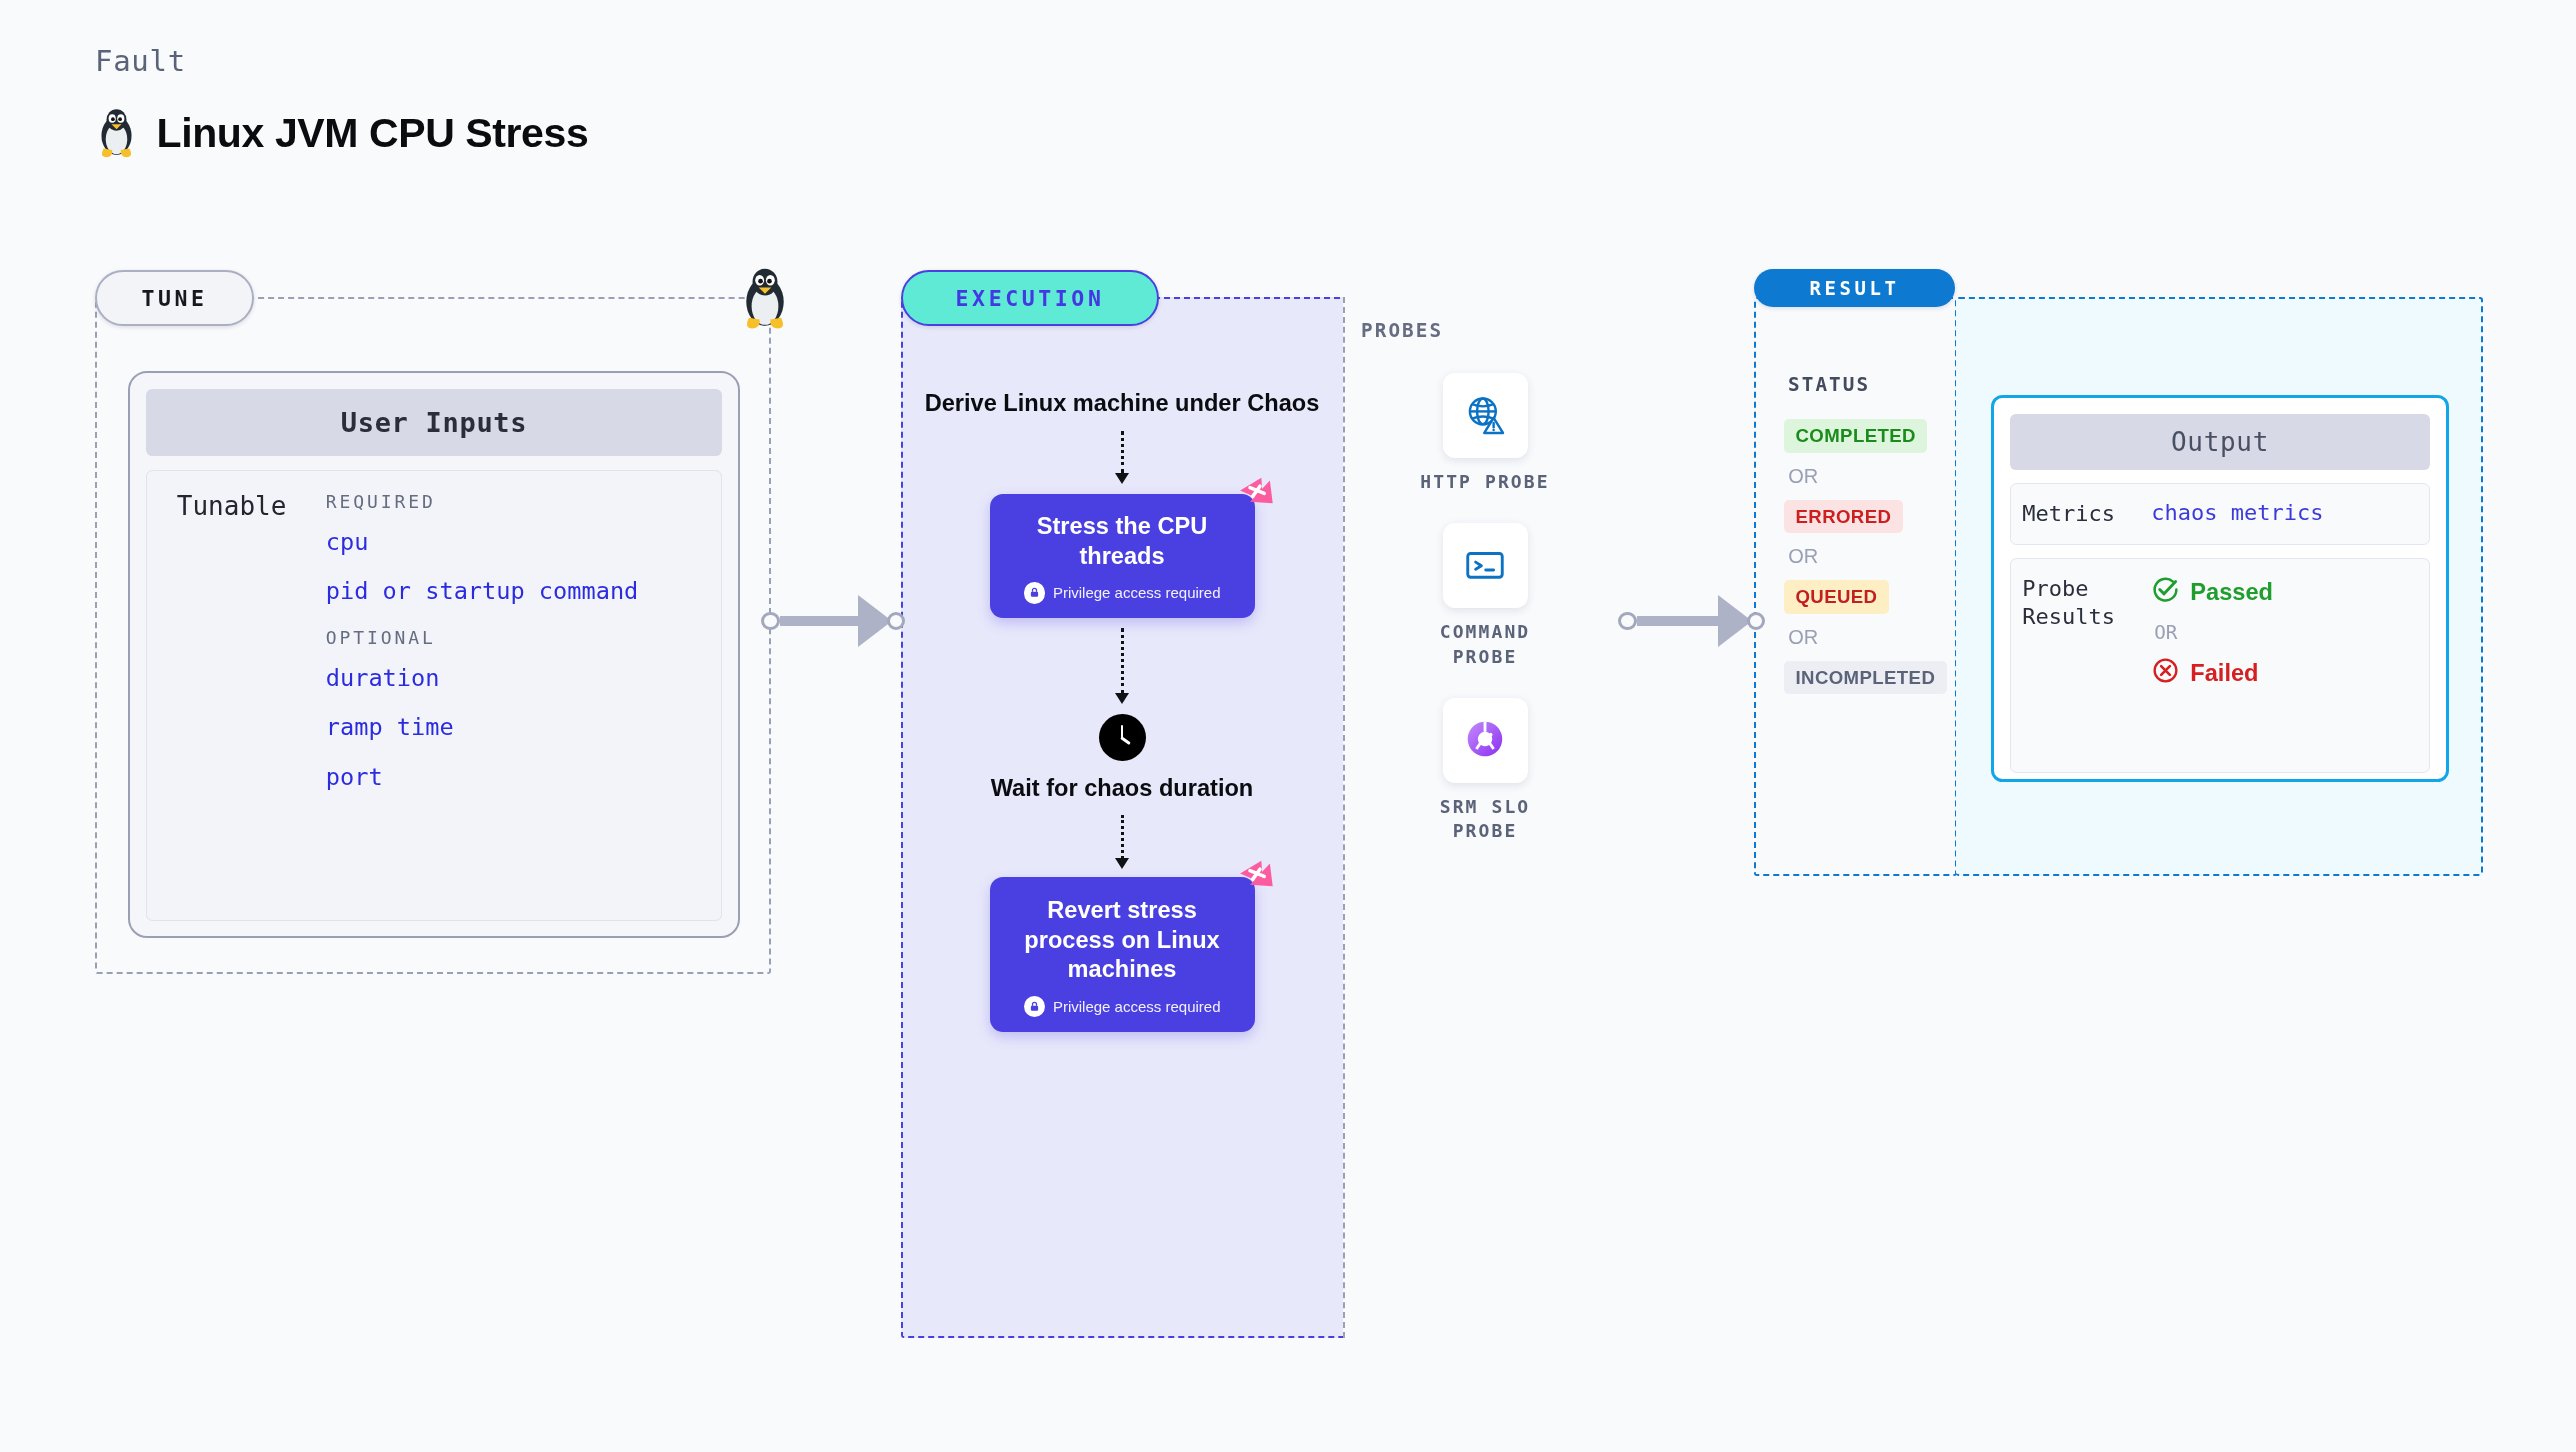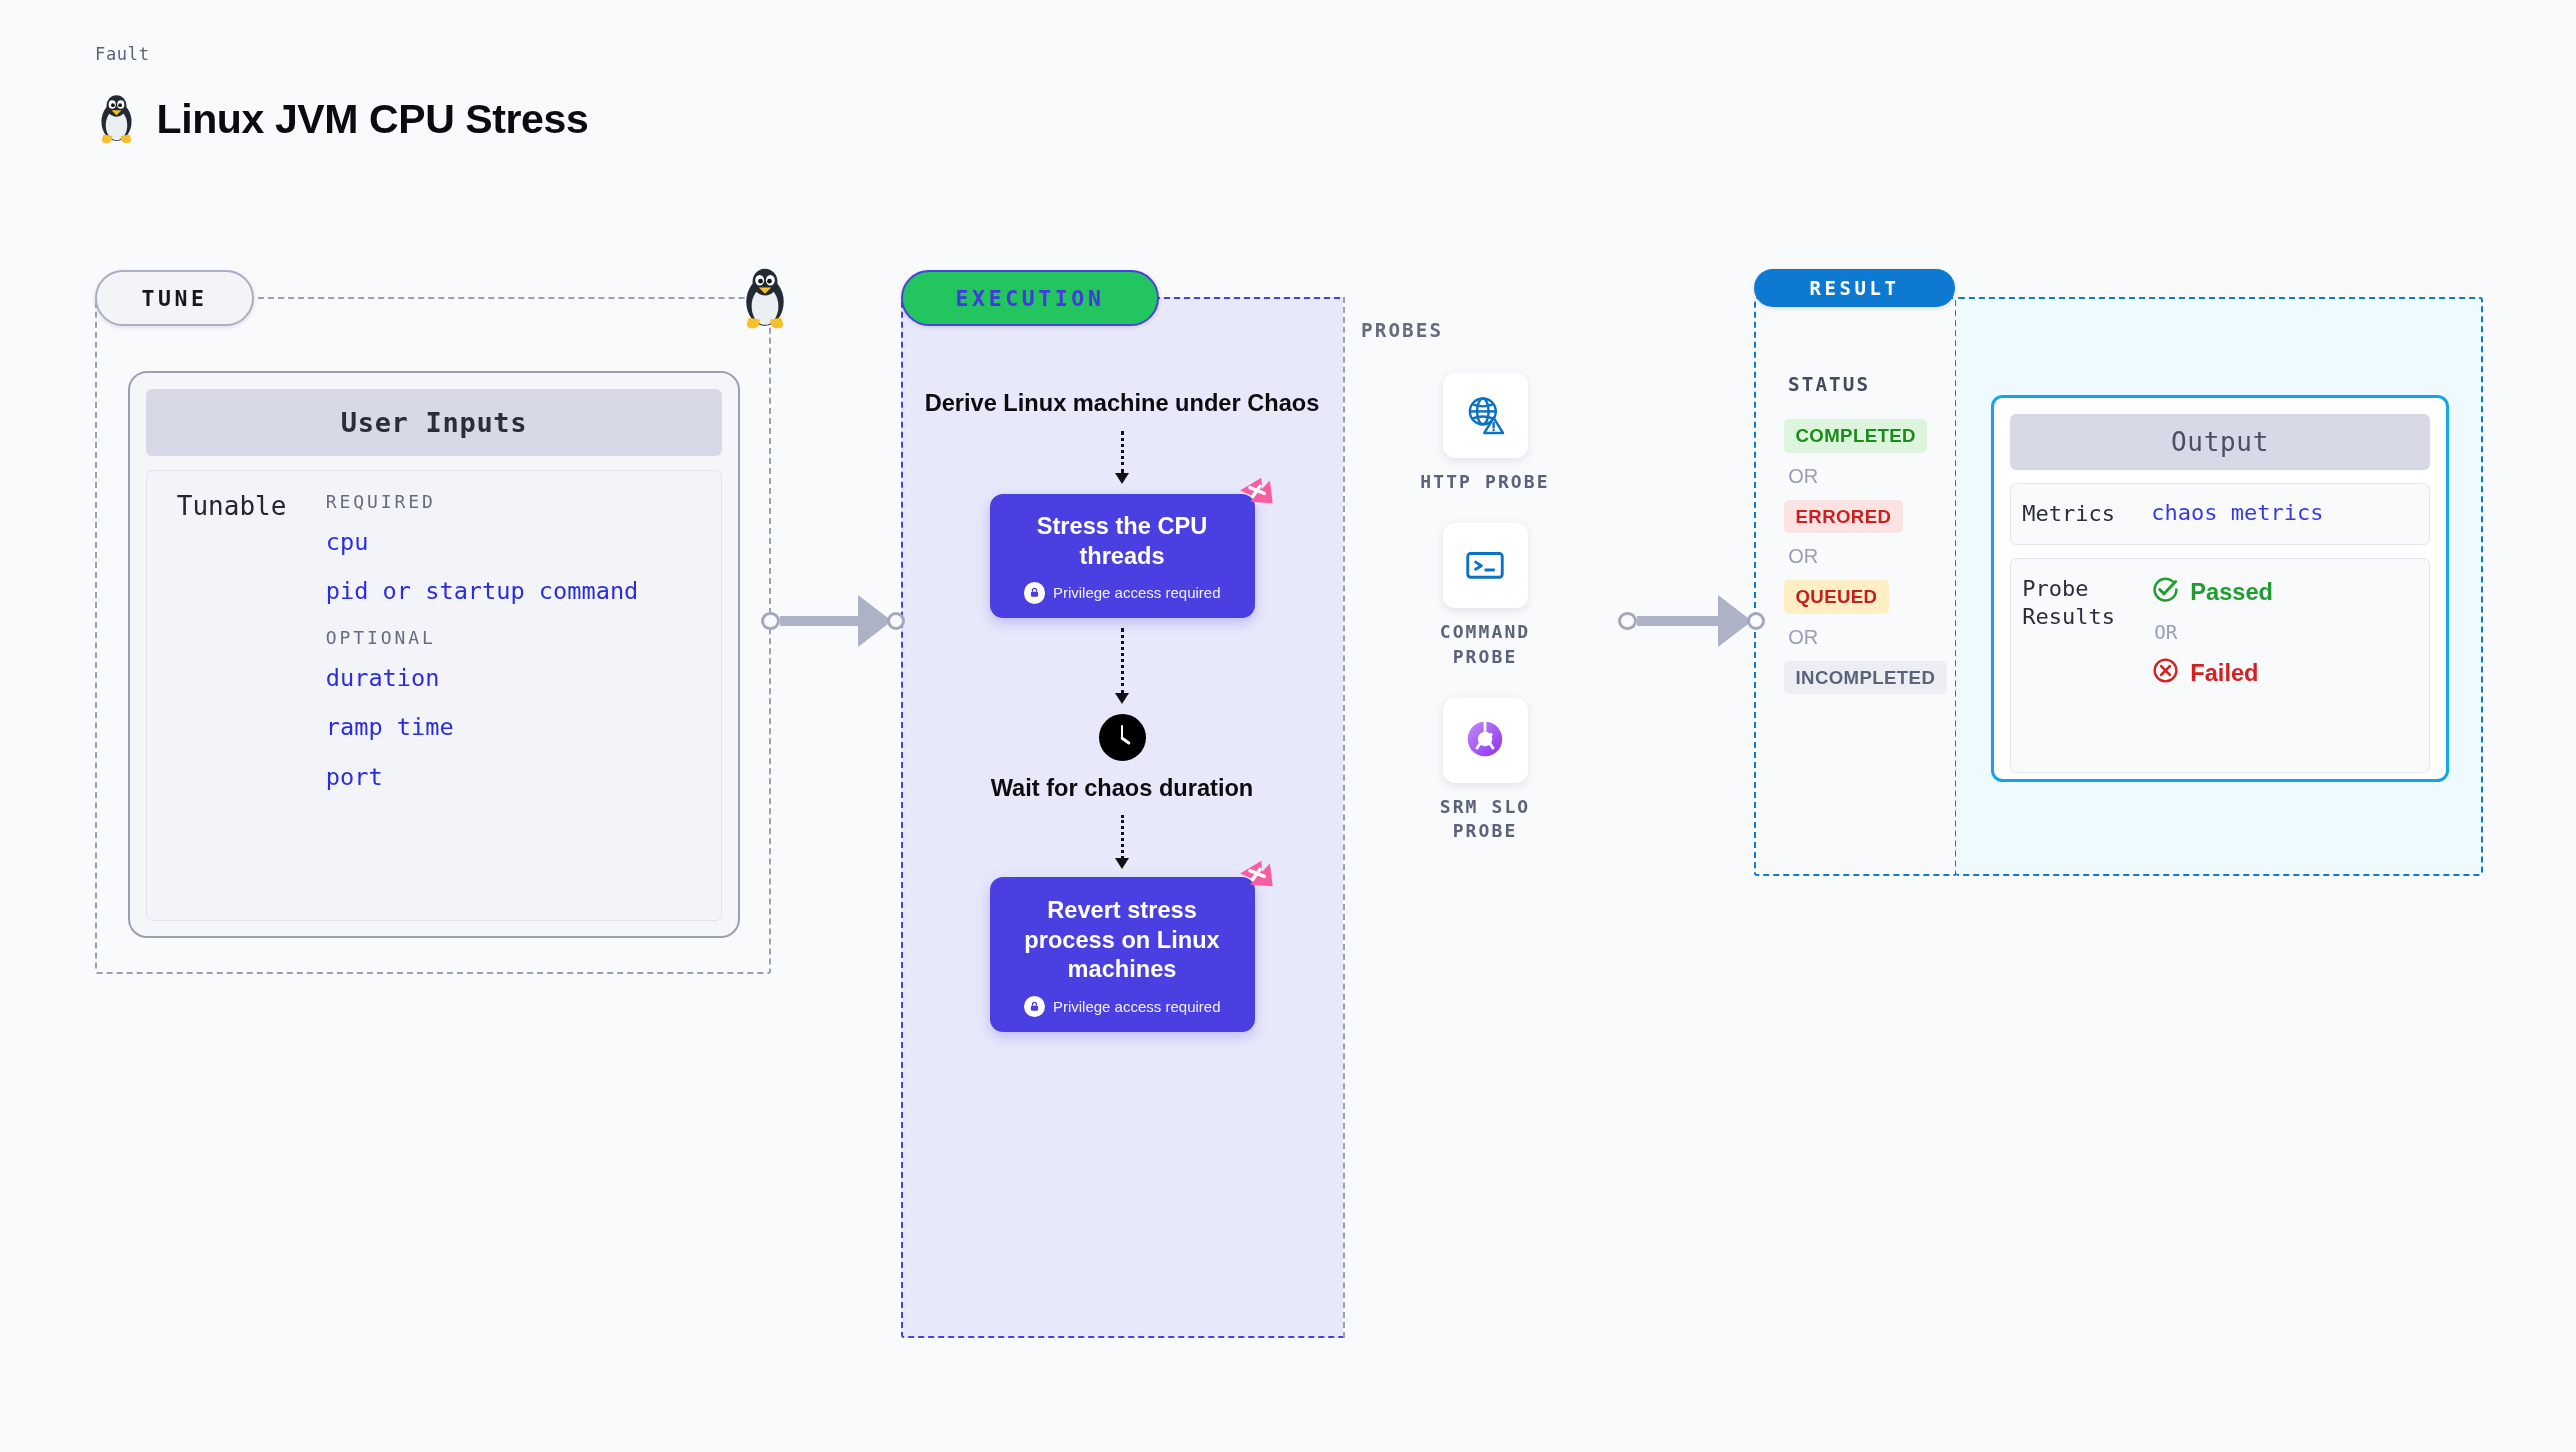--- a/index.html
+++ b/index.html
@@ -10,21 +10,21 @@
     background: #f9fafc;
     font-family: "Liberation Sans", sans-serif;
     position: relative;
     overflow: hidden;
   }
 
   
   #header { position: absolute; left: 95px; top: 44px; }
   #fault-label {
     font-family: "DejaVu Sans Mono", monospace;
-    font-size: 17px;
+    font-size: 29px;
     color: #5b6378;
     letter-spacing: 0.7px;
   }
   #title-row {
     display: flex;
     align-items: center;
     gap: 18.6px;
     margin-top: 29px;
   }
   #title-text {
@@ -54,21 +54,21 @@
     left: 95px; top: 270px;
     width: 159px; height: 56px;
     background: #f3f4f8;
     border: 2.1px solid #aaafc2;
     color: #16181d;
     font-size: 21.5px;
   }
   #pill-execution {
     left: 901px; top: 270px;
     width: 258px; height: 56px;
-    background: #22c55e;
+    background: #5eead4;
     border: 2.1px solid #4a3fe0;
     color: #4438e3;
     font-size: 21.5px;
   }
   #pill-result {
     left: 1754px; top: 269px;
     width: 201px; height: 38px;
     background: #0d79d1;
     border: none;
     color: #ffffff;

